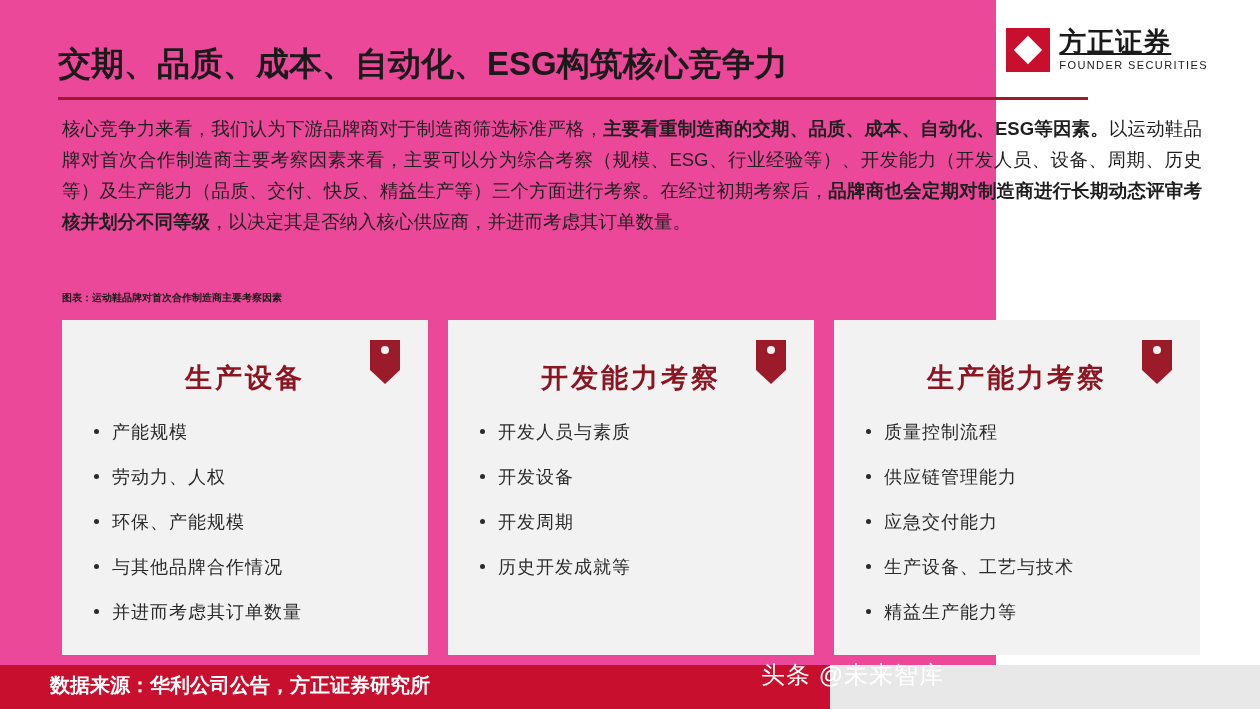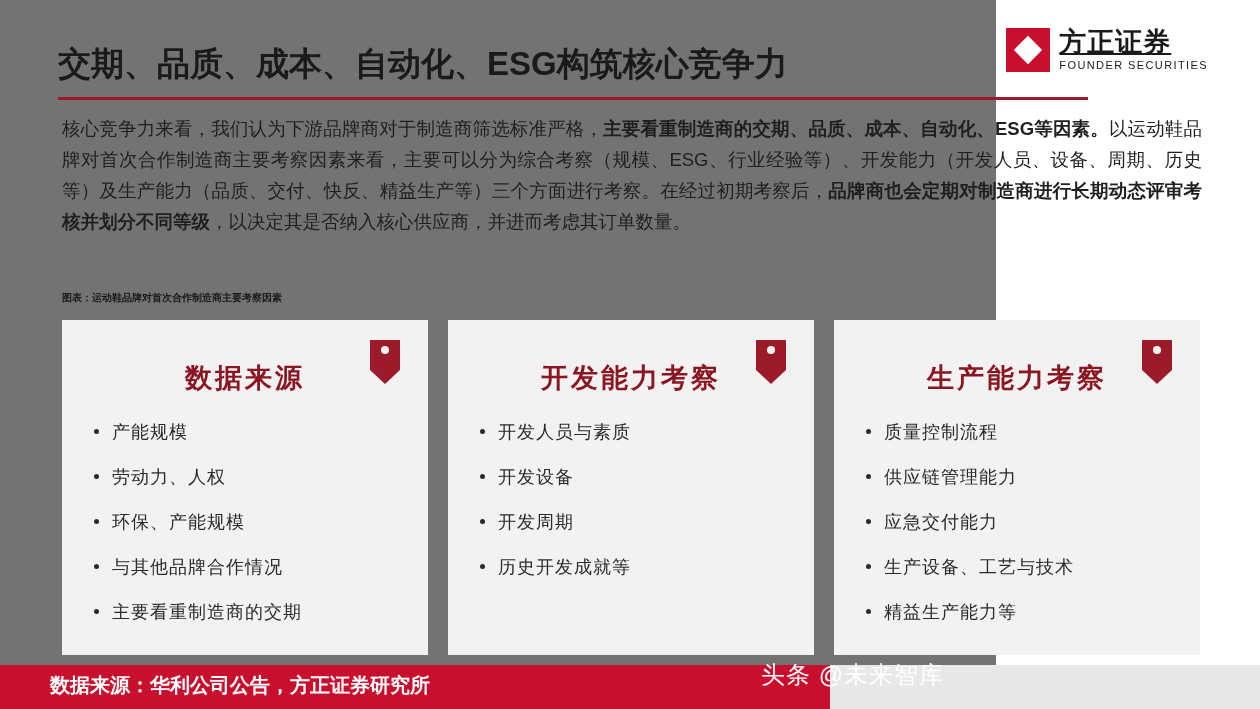--- a/index.html
+++ b/index.html
@@ -5,21 +5,21 @@
   * { box-sizing: border-box; margin: 0; padding: 0; }
   html, body {
     width: 1260px; height: 709px;
     background: #ffffff;
     font-family: "Liberation Sans", sans-serif;
     overflow: hidden;
   }
   .slide {
     position: relative;
     width: 996px; height: 709px;
-    background: #737373;
+    background: #ec4899;
     padding-left: 28px;
   }
   
   .header {
     position: absolute;
     left: 0; top: 0;
     width: 1260px; height: 100px;
   }
   .title {
     position: absolute;
@@ -191,27 +191,27 @@
 
   <div class="fig-caption">图表：运动鞋品牌对首次合作制造商主要考察因素</div>
 
   <div class="cards">
 
     <div class="card">
       <svg class="tag-icon" viewBox="0 0 34 44">
         <path d="M2 0 H32 V30 L17 44 L2 30 Z" fill="#9c1b2b"></path>
         <circle cx="17" cy="10" r="4" fill="#f2f2f2"></circle>
       </svg>
-      <div class="card-title">数据来源</div>
+      <div class="card-title">生产设备</div>
       <ul>
         <li>产能规模</li>
         <li>劳动力、人权</li>
         <li>环保、产能规模</li>
         <li>与其他品牌合作情况</li>
-        <li>主要看重制造商的交期</li>
+        <li>并进而考虑其订单数量</li>
       </ul>
     </div>
 
     <div class="card">
       <svg class="tag-icon" viewBox="0 0 34 44">
         <path d="M2 0 H32 V30 L17 44 L2 30 Z" fill="#9c1b2b"></path>
         <circle cx="17" cy="10" r="4" fill="#f2f2f2"></circle>
       </svg>
       <div class="card-title">开发能力考察</div>
       <ul>

